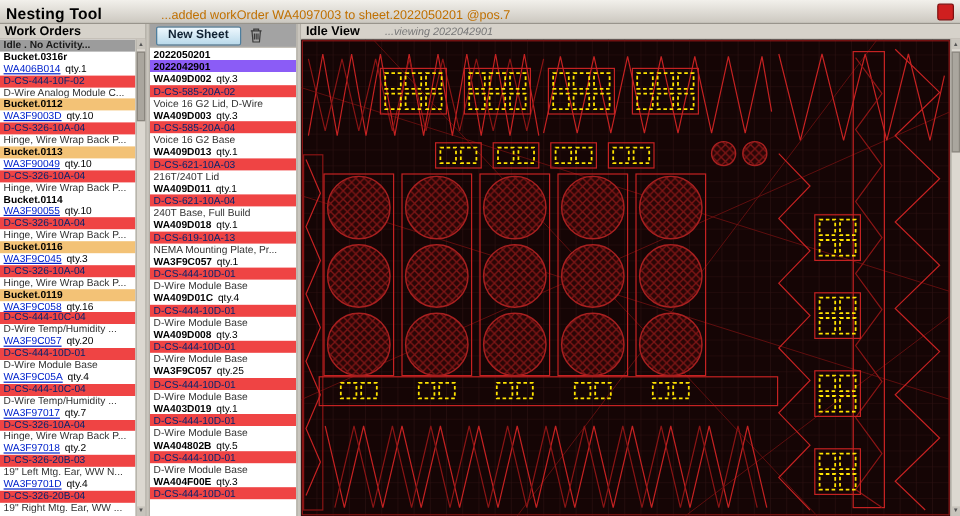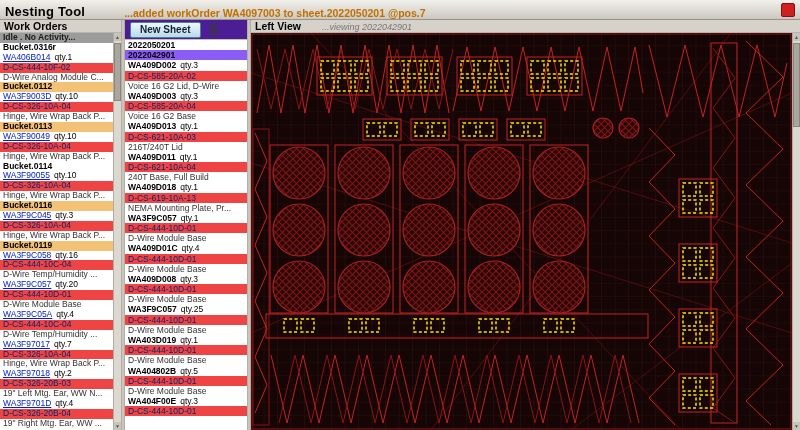--- a/index.html
+++ b/index.html
@@ -1,36 +1,36 @@
 <!DOCTYPE html>
 <html><head>
 <meta charset="utf-8">
 <style>
 *{box-sizing:border-box;margin:0;padding:0}
 html,body{width:800px;height:430px;overflow:hidden}
 body{font-family:"Liberation Sans",sans-serif;background:#d6d2ca;position:relative}
 .topbar{height:20px;display:flex;align-items:flex-end;background:linear-gradient(#f2f0eb,#ccc8c0);border-bottom:1px solid #98948c;position:relative}
 .app-title{font-size:13px;font-weight:bold;padding:0 5px;color:#000;letter-spacing:.2px}
-.status{margin-left:34px;font-size:10.5px;font-weight:bold;color:#c07000;white-space:nowrap}
+.status{margin-left:44px;font-size:10.5px;font-weight:normal;color:#c07000;white-space:nowrap}
 .logo-btn{position:absolute;right:5px;top:3px;width:14px;height:14px;background:#cf1f1f;border:1px solid #7d1010;border-radius:2px}
 .cols{display:flex;height:410px}
 .col{display:flex;flex-direction:column;min-height:0}
 #col-wo{width:121px}
 #col-sheets{width:122px}
 #col-nest{flex:1;min-width:0}
 .splitter{width:4px;background:#c9c5bd;border-left:1px solid #b2aea6;border-right:1px solid #b2aea6}
 .col-head{height:13px;line-height:12px;font-size:10.5px;font-weight:bold;padding:0 4px;background:#d6d2ca;white-space:nowrap;overflow:hidden;border-bottom:1px solid #b9b5ad}
 .viewing{font-weight:normal;font-style:italic;color:#777;font-size:9px;margin-left:21px}
 .body-row{flex:1;display:flex;min-height:0}
 #wo-list{flex:1;background:#fff;overflow:hidden;min-width:0}
 .vscroll{width:8px;background:#dcd8d0;border-left:1px solid #b0aca4;position:relative;flex:0 0 8px}
 .vscroll .arr{position:absolute;left:0;width:7px;height:8px;font-size:5px;line-height:8px;text-align:center;color:#555;background:#c8c4bc}
 .vscroll .arr.up{top:0}.vscroll .arr.dn{bottom:0}
 .vscroll .thumb{position:absolute;left:0;width:7px;background:#aaa69e;border:1px solid #8a867e}
-.btnrow{height:20px;background:#4c1d95;display:flex;align-items:center;gap:7px;padding:0 5px;border-bottom:1px solid #c5c1b9}
+.btnrow{height:20px;background:#a3a3a3;display:flex;align-items:center;gap:7px;padding:0 5px;border-bottom:1px solid #c5c1b9}
 .new-sheet{font-family:inherit;font-size:10px;font-weight:bold;padding:1px 9px 2px;background:linear-gradient(#eef8fe,#b9d9ea);border:1px solid #4d7e9e;border-radius:2px;color:#123;cursor:pointer}
 #sheet-list{flex:1;background:#fff;overflow:hidden}
 .row{height:9.9px;line-height:9.9px;font-size:8.5px;padding:0 3px;white-space:nowrap;overflow:hidden;color:#000}
 #sheet-list .row{height:10.18px;line-height:10.18px}
 .row.idle{background:#9c9c9c;font-weight:bold;color:#1a1a1a}
 .row.bucket{font-weight:bold}
 .row.bucket.hl{background:#f3c276}
 .row.part{background:#ef4444;color:#06246e}
 .row.desc{color:#333}
 .row.tab{font-weight:bold}
@@ -155,21 +155,21 @@
         <div class="row part">D-CS-444-10D-01</div>
         <div class="row desc">D-Wire Module Base</div>
         <div class="row wo"><span class="woid">WA404F00E</span><span class="qty">qty.3</span></div>
         <div class="row part">D-CS-444-10D-01</div>
       </div>
   </div>
 
   <div class="splitter"></div>
 
   <div class="col" id="col-nest">
-    <div class="col-head"><span>Left View</span><span class="viewing">...viewing 2022042901</span></div>
+    <div class="col-head"><span>Idle View</span><span class="viewing">...viewing 2022042901</span></div>
     <div class="body-row">
       <div id="nest-wrap">
         <svg viewBox="0 0 541 397" preserveAspectRatio="none">
           <defs>
             <pattern id="grid" width="13.5" height="13.2" patternUnits="userSpaceOnUse">
               <path d="M13.5 0 V13.2 M0 13.2 H13.5" stroke="#2c1010" stroke-width="1" fill="none"></path>
             </pattern>
             <pattern id="xh" width="7" height="7" patternUnits="userSpaceOnUse">
               <rect width="7" height="7" fill="#2a0606"></rect>
               <path d="M0 0 L7 7 M7 0 L0 7" stroke="#7d1515" stroke-width="1.1"></path>

